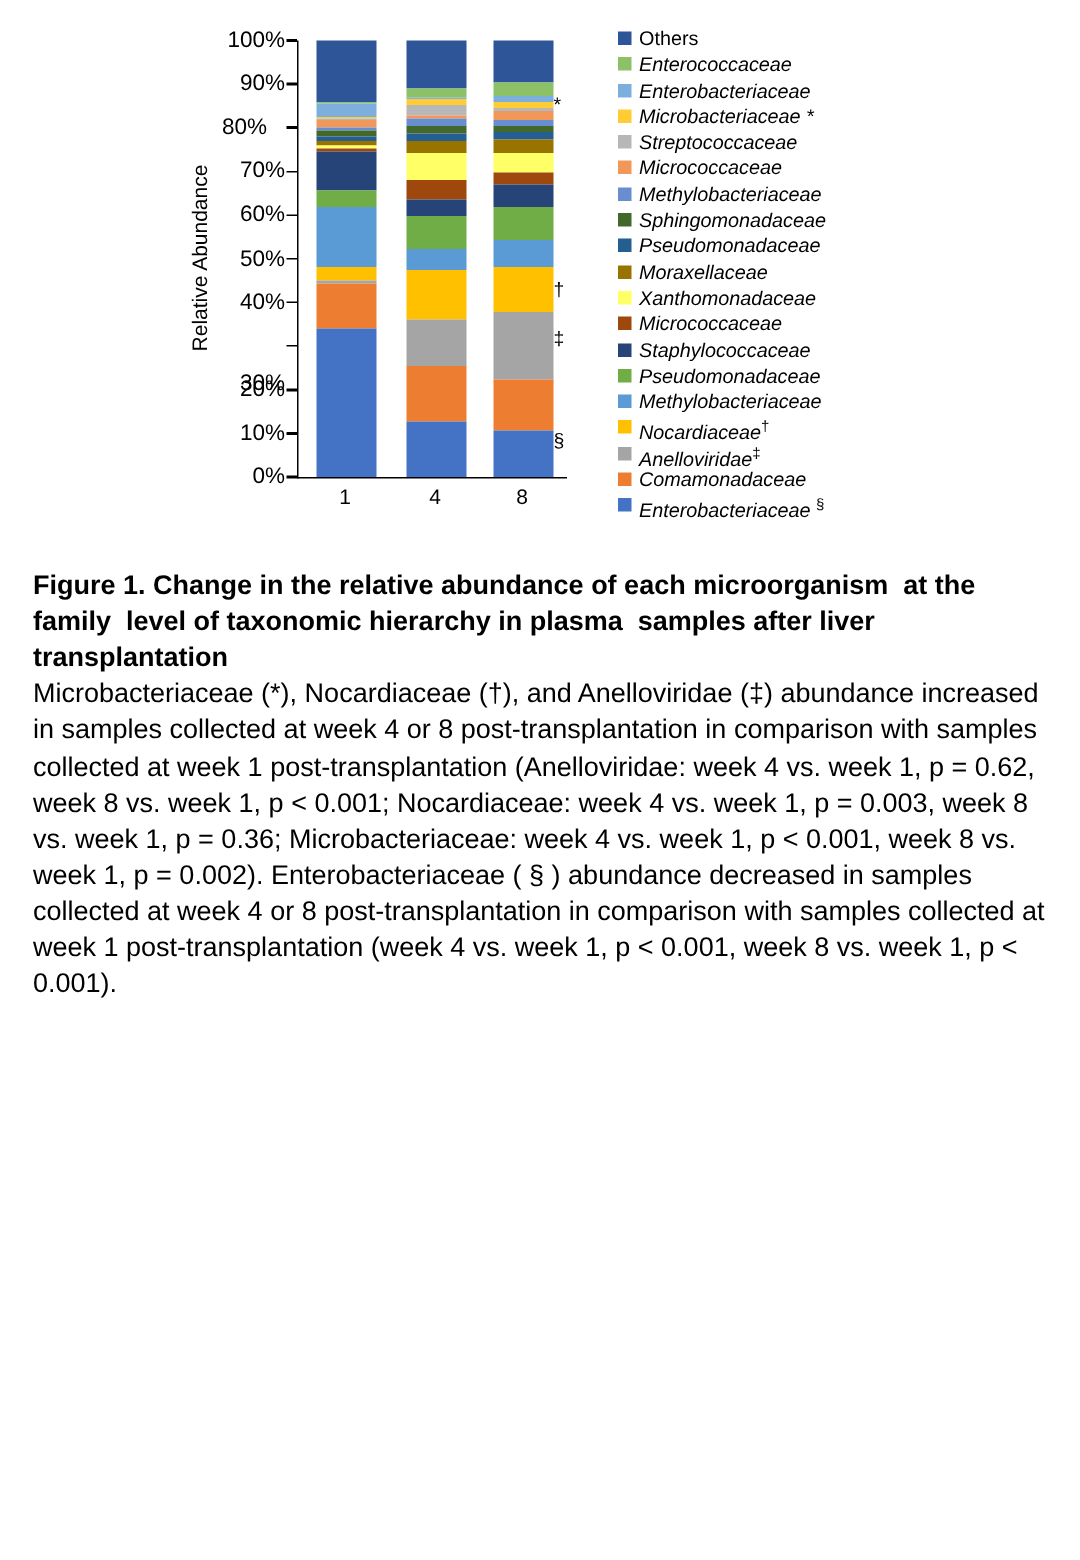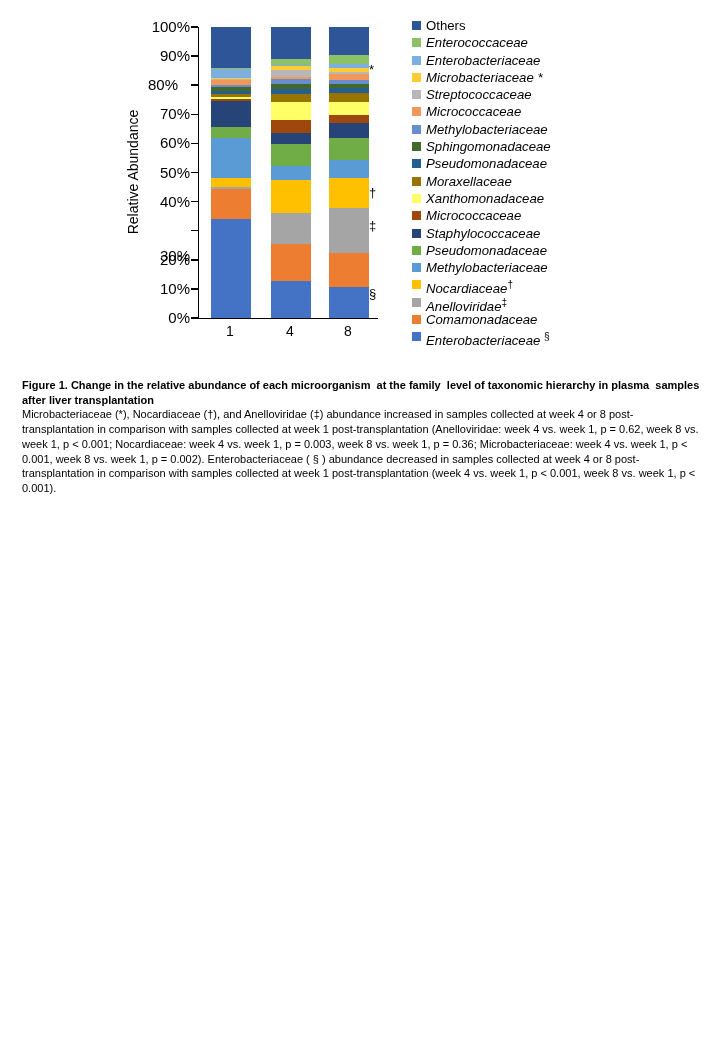--- a/index.html
+++ b/index.html
@@ -20,21 +20,21 @@
   .xaxis-title{position:absolute;left:160px;top:343px;width:256px;
                text-align:center;font-size:14px;}
   #legend{position:absolute;left:412px;top:17px;}
   .legend-item{display:flex;align-items:flex-start;height:17.3px;}
   .swatch{width:9px;height:9px;margin:4px 5px 0 0;flex:none;}
   .legend-label{font-style:italic;font-size:13.2px;line-height:17.3px;white-space:nowrap;}
   .legend-label.upright{font-style:normal;}
   .legend-label sup{font-size:10px;font-style:normal;}
   .marker{position:absolute;left:369px;width:18px;font-size:13px;line-height:16px;}
   #caption{position:absolute;left:22px;top:378px;width:680px;
-           font-size:11px;line-height:1.34;}
+           font-size:18px;line-height:1.34;}
   .cap-title{font-weight:bold;margin:0;white-space:pre-wrap;}
   .cap-body{margin:0;}
   .cap-body .it{}
 </style>
 </head>
 <body>
 
 <div id="chart">
   <div class="yaxis-title">Relative Abundance</div>
   <div id="yaxis">

